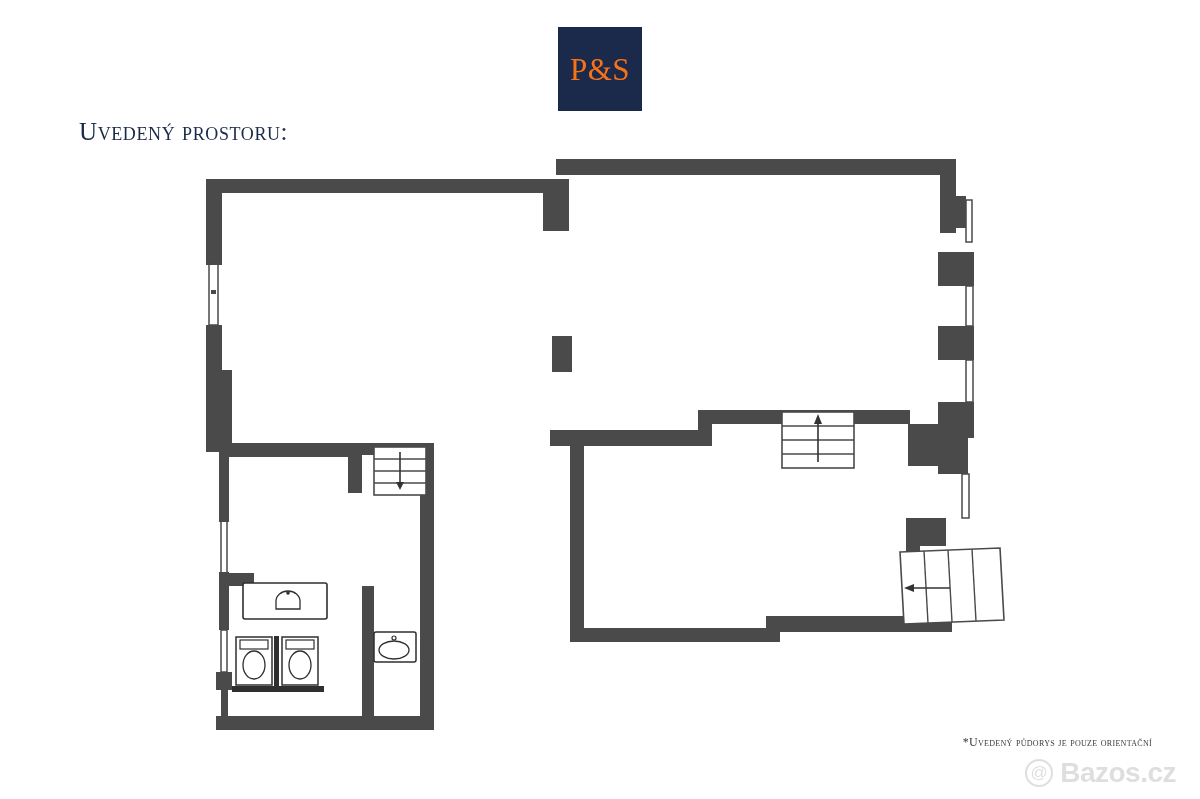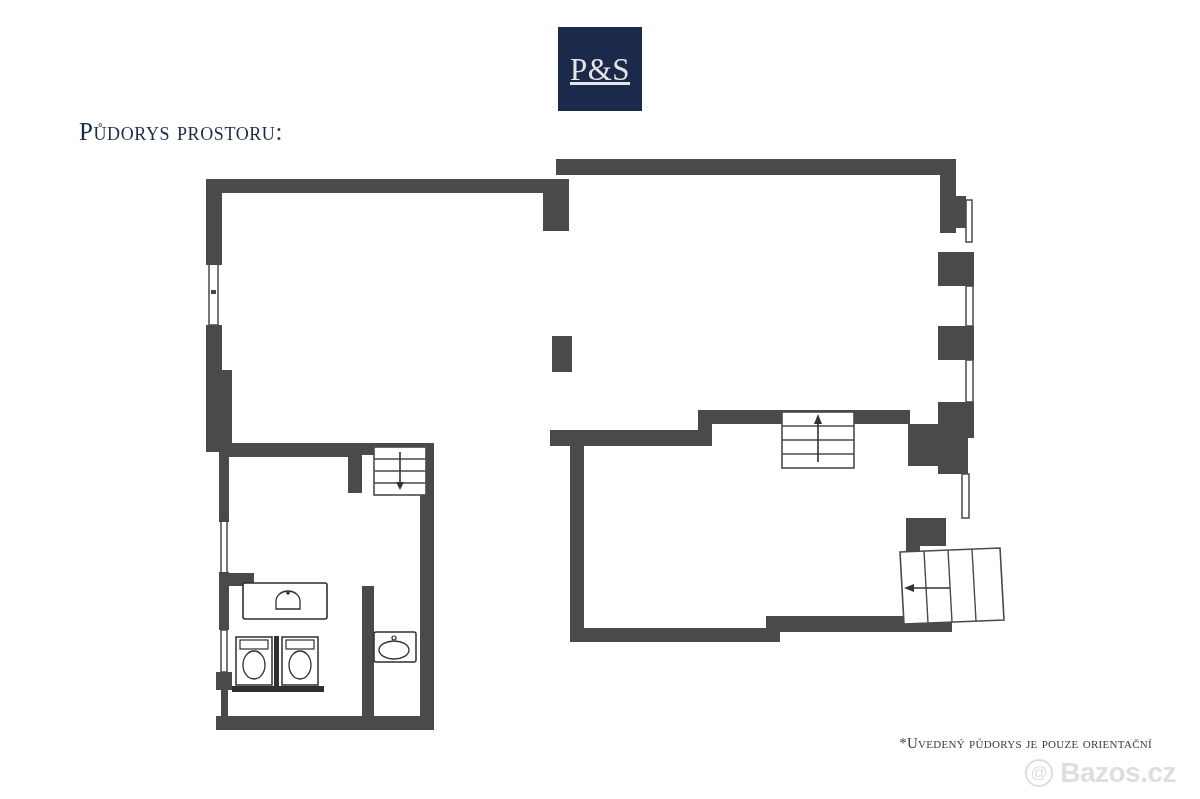--- a/index.html
+++ b/index.html
@@ -21,26 +21,25 @@
     left: 558px;
     top: 27px;
     width: 84px;
     height: 84px;
     background: #1b2a4a;
     display: flex;
     align-items: center;
     justify-content: center;
   }
   #logo-text {
-    color: #e5e5e5;
+    color: #f97316;
     font-family: "Liberation Serif", serif;
     font-size: 31px;
     letter-spacing: 0.5px;
     line-height: 1;
-    text-decoration: underline;
   }
 
   
   #page-title {
     position: absolute;
     left: 79px;
     top: 118px;
     font-family: "Liberation Serif", serif;
     font-size: 25px;
     color: #1b2a4a;
@@ -48,21 +47,21 @@
     letter-spacing: 0.6px;
     white-space: nowrap;
   }
 
   
   #footnote {
     position: absolute;
     right: 48px;
     top: 735px;
     font-family: "Liberation Serif", serif;
-    font-size: 15px;
+    font-size: 12px;
     color: #3b3b3b;
     font-variant: small-caps;
     letter-spacing: 0.3px;
     white-space: nowrap;
   }
 
   
   #watermark {
     position: absolute;
     right: 24px;
@@ -102,21 +101,21 @@
     height: 799px;
   }
 </style>
 </head>
 <body>
 
 <div id="logo-box">
   <span id="logo-text">P&amp;S</span>
 </div>
 
-<div id="page-title">Půdorys prostoru:</div>
+<div id="page-title">Uvedený prostoru:</div>
 
 <svg id="floorplan" viewBox="0 0 1200 799" xmlns="http://www.w3.org/2000/svg">
 
   <g fill="#4a4a4a">
 
     <rect x="206" y="179" width="350" height="14"></rect>
 
     <rect x="543" y="179" width="26" height="52"></rect>
 
     <rect x="556" y="159" width="400" height="16"></rect>

